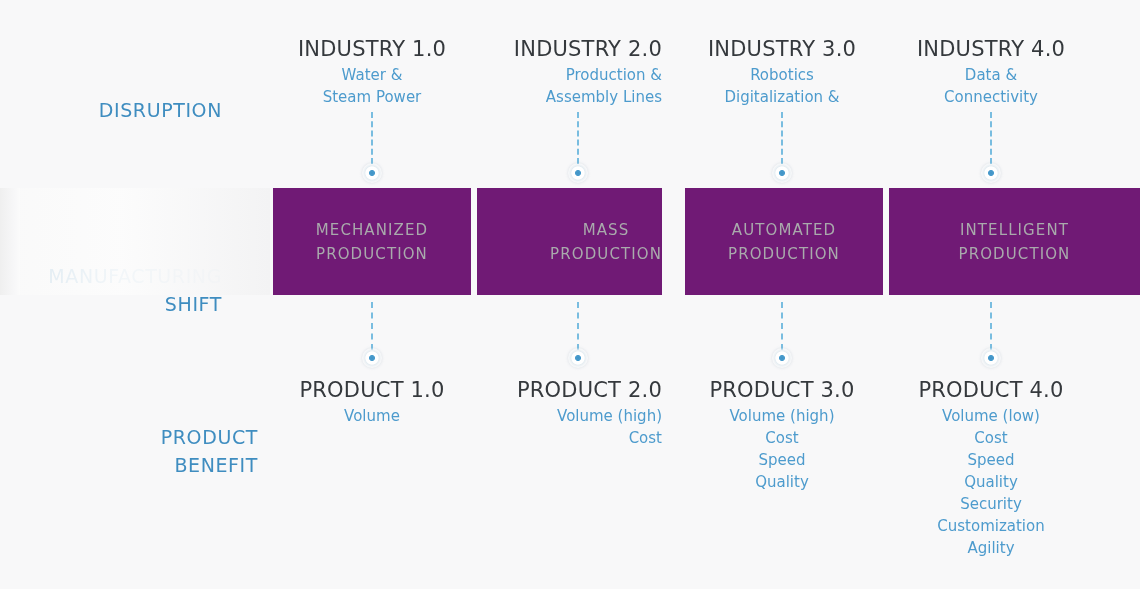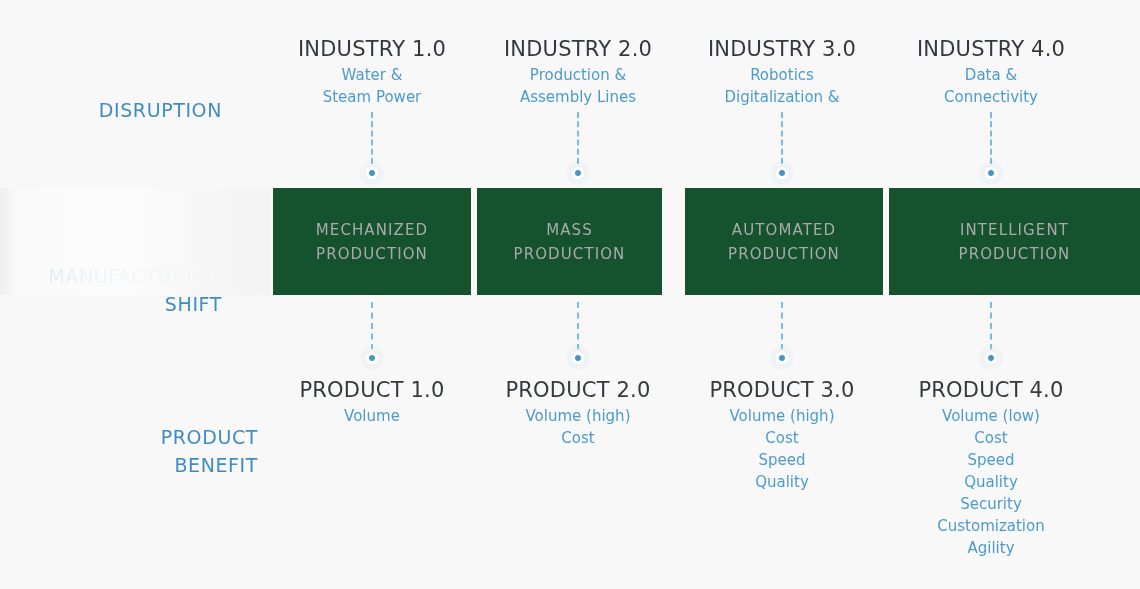--- a/index.html
+++ b/index.html
@@ -38,21 +38,21 @@
   #label-shift       { top: 217px; }
   #label-benefit     { top: 378px; padding-left: 36px; }
 
   
   .col {
     position: absolute;
     width: 206px;
     text-align: center;
   }
   .col-0 { left: 269px; }
-  .col-1 { left: 475px; }
+  .col-1 { left: 456px; text-align: right; }
   .col-2 { left: 679px; }
   .col-3 { left: 888px; }
 
   
   .disruption {
     top: 36px;
   }
   .disruption .title {
     font-size: 21px;
     color: #35393d;
@@ -114,34 +114,34 @@
     top: 0;
     width: 20px;
     height: 107px;
     background: linear-gradient(to right, #efefef 0%, #f7f7f8 70%, #fbfbfb 100%);
   }
 
   .band-cell {
     position: absolute;
     top: 0;
     height: 107px;
-    background: #14532d;
+    background: #701a75;
     display: flex;
     align-items: center;
     justify-content: center;
   }
   .band-cell .cell-text {
     text-align: center;
     color: #a9aaac;
     font-size: 15px;
     letter-spacing: 1.1px;
     line-height: 24px;
   }
   .bc-0 { left: 273px; width: 198px; }
-  .bc-1 { left: 477px; width: 185px; }
+  .bc-1 { left: 477px; width: 185px; justify-content: flex-end; }
   .bc-2 { left: 685px; width: 198px; }
   .bc-3 { left: 889px; width: 251px; }
 
   
   .connector {
     position: absolute;
     width: 2px;
     border-left: 2px dashed #79bde0;
   }
   .conn-top    { top: 112px; height: 52px; }

